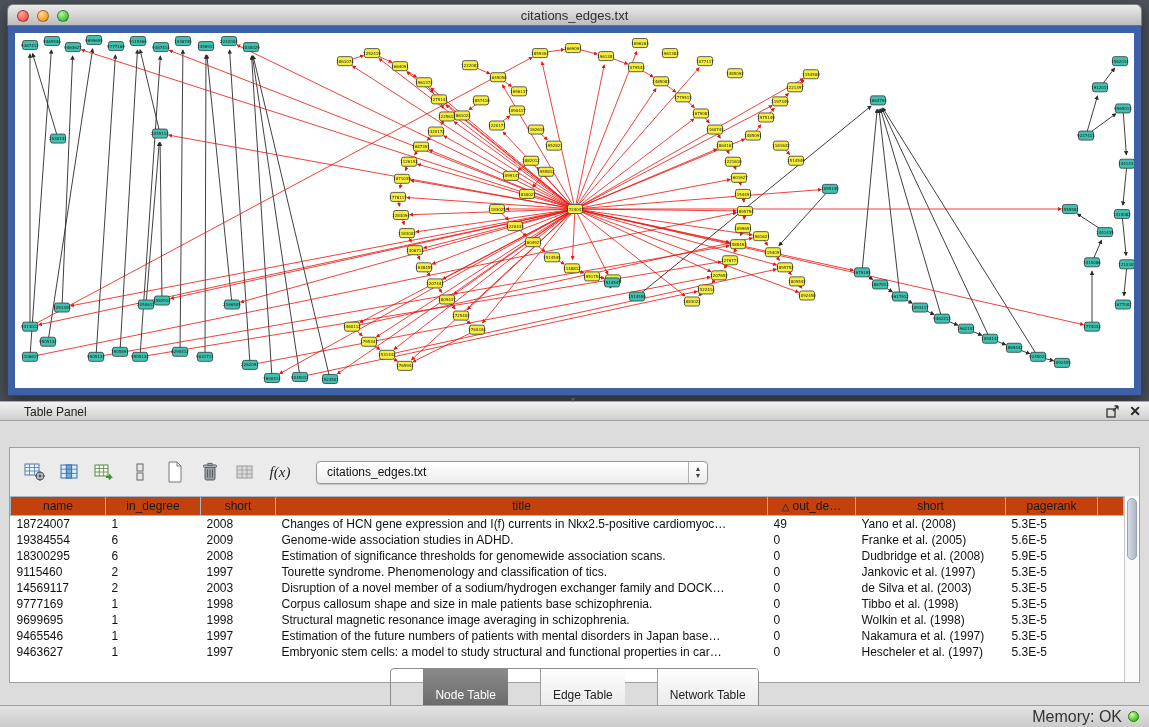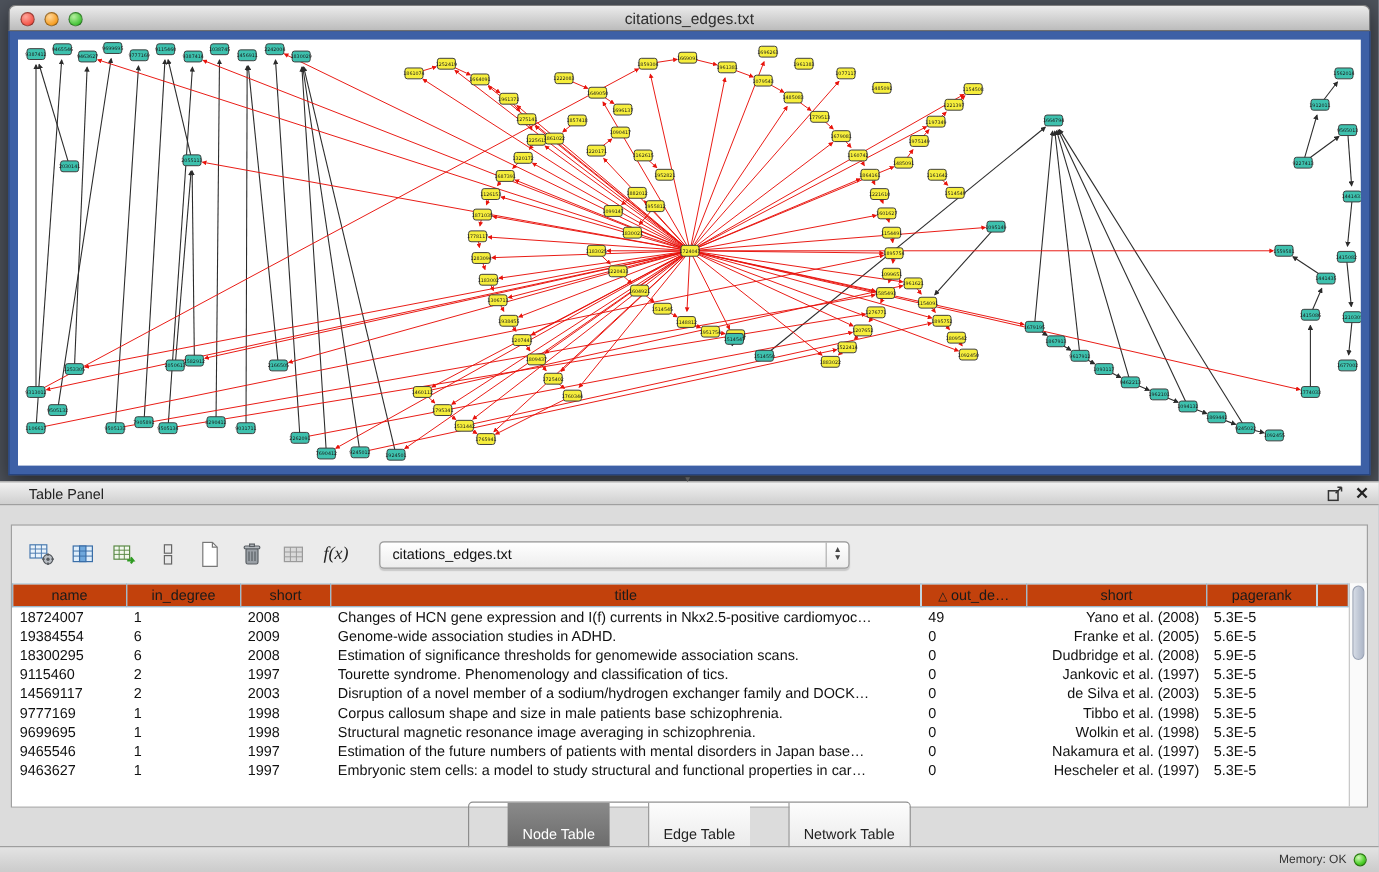--- a/index.html
+++ b/index.html
@@ -32,21 +32,21 @@
   .panel-titlebar { position:absolute; top:0; left:0; right:0; height:20px;
                     background:linear-gradient(#f2f2f2,#cfcfcf); border-bottom:1px solid #9f9f9f;
                     border-top:1px solid #a8a8a8; }
   .panel-title { position:absolute; left:24px; top:3px; font-size:12px; color:#222; }
   .panel-title-icons { position:absolute; right:8px; top:2px; display:flex; gap:10px; align-items:center; }
   .float-icon { width:13px; height:13px; display:inline-block; }
   .close-x { font-size:14px; font-weight:bold; color:#222; line-height:14px; cursor:default; }
   .split-handle { position:absolute; left:565px; top:-6px; width:16px; height:7px; color:#5a5a5a;
                   font-size:8px; text-align:center; line-height:7px; }
 
-  .workspace { position:absolute; left:9px; right:9px; top:36px; height:236px;
+  .workspace { position:absolute; left:9px; right:9px; top:46px; height:236px;
                border:1px solid #a0a0a0; background:#ebebeb; }
   .toolbar { position:absolute; top:0; left:0; right:0; height:48px; display:flex;
              align-items:center; padding-left:12px; gap:9px; }
   .tb-icon { width:26px; height:26px; display:flex; align-items:center; justify-content:center;
              border-radius:4px; }
   .fx-btn { font-family:"Liberation Serif",serif; font-style:italic; font-size:15px; color:#222;
             padding:0 4px; }
   .combo { margin-left:14px; width:392px; height:23px; background:linear-gradient(#ffffff,#ededed);
            border:1px solid #979797; border-radius:4px; position:relative; display:flex;
            align-items:center; padding:0 26px 0 10px; font-size:12px; color:#111;
@@ -57,41 +57,41 @@
 
   .table-wrap { position:absolute; left:0; right:15px; top:48px; bottom:0; background:#ffffff;
                 overflow:hidden; }
   table.data { border-collapse:collapse; table-layout:fixed; width:1114px; }
   table.data th { background:#c2410c; border:1px solid #9db9cb; font-weight:normal; font-size:12px;
                   height:19px; text-align:center; color:#1a1a1a; overflow:hidden; white-space:nowrap; }
   table.data td { font-size:12px; height:16px; padding:0 6px; white-space:nowrap; overflow:hidden;
                   color:#111; }
   .c0{width:95px} .c1{width:95px} .c2{width:75px} .c3{width:492px} .c4{width:88px}
   .c5{width:150px} .c6{width:92px} .cf{width:auto}
-  td.c5 { text-align:right; }
+  td.c5 { text-align:left; }
   .sort-ind { font-size:10px; margin-right:3px; }
 
   .vscroll { position:absolute; right:0; top:48px; bottom:0; width:15px; background:#fafafa;
              border-left:1px solid #c9c9c9; }
   .vthumb { margin:2px; height:62px; background:linear-gradient(90deg,#d5dbe5,#aeb7c8);
             border:1px solid #9aa3b5; border-radius:7px; }
 
   .tabs-row { position:absolute; left:0; right:0; top:281px; height:26px; display:flex;
               justify-content:center; align-items:center; }
   .segmented { display:inline-flex; border:1px solid #8d8d8d; border-radius:4px; overflow:hidden;
                box-shadow:0 1px 0 rgba(255,255,255,.7); }
   .tab { padding:19px 12px; font-size:12px; background:linear-gradient(#fdfdfd,#e3e3e3); color:#222;
          border-left:1px solid #9d9d9d;margin-left:32px; }
   .tab:first-child { border-left:none; }
   .tab.active { background:linear-gradient(#8a8a8a,#5f5f5f); color:#fff; }
 
   .status-bar { position:absolute; left:0; right:0; bottom:0; height:22px;
                 background:linear-gradient(#e3e3e3,#cbcbcb); border-top:1px solid #9e9e9e;
                 display:flex; justify-content:flex-end; align-items:center; gap:6px; padding-right:10px; }
-  .mem-label { font-size:10px; color:#333; }
+  .mem-label { font-size:16px; color:#333; }
   .mem-dot { width:11px; height:11px; border-radius:50%; border:1px solid #2a7a10;
              background:radial-gradient(circle at 35% 30%, #d2f8b8, #4fd12c 60%, #2e9a12); }
 </style>
 </head>
 <body>
 
 <div class="desktop"></div>
 
 <div class="graph-window">
   <div class="titlebar">

